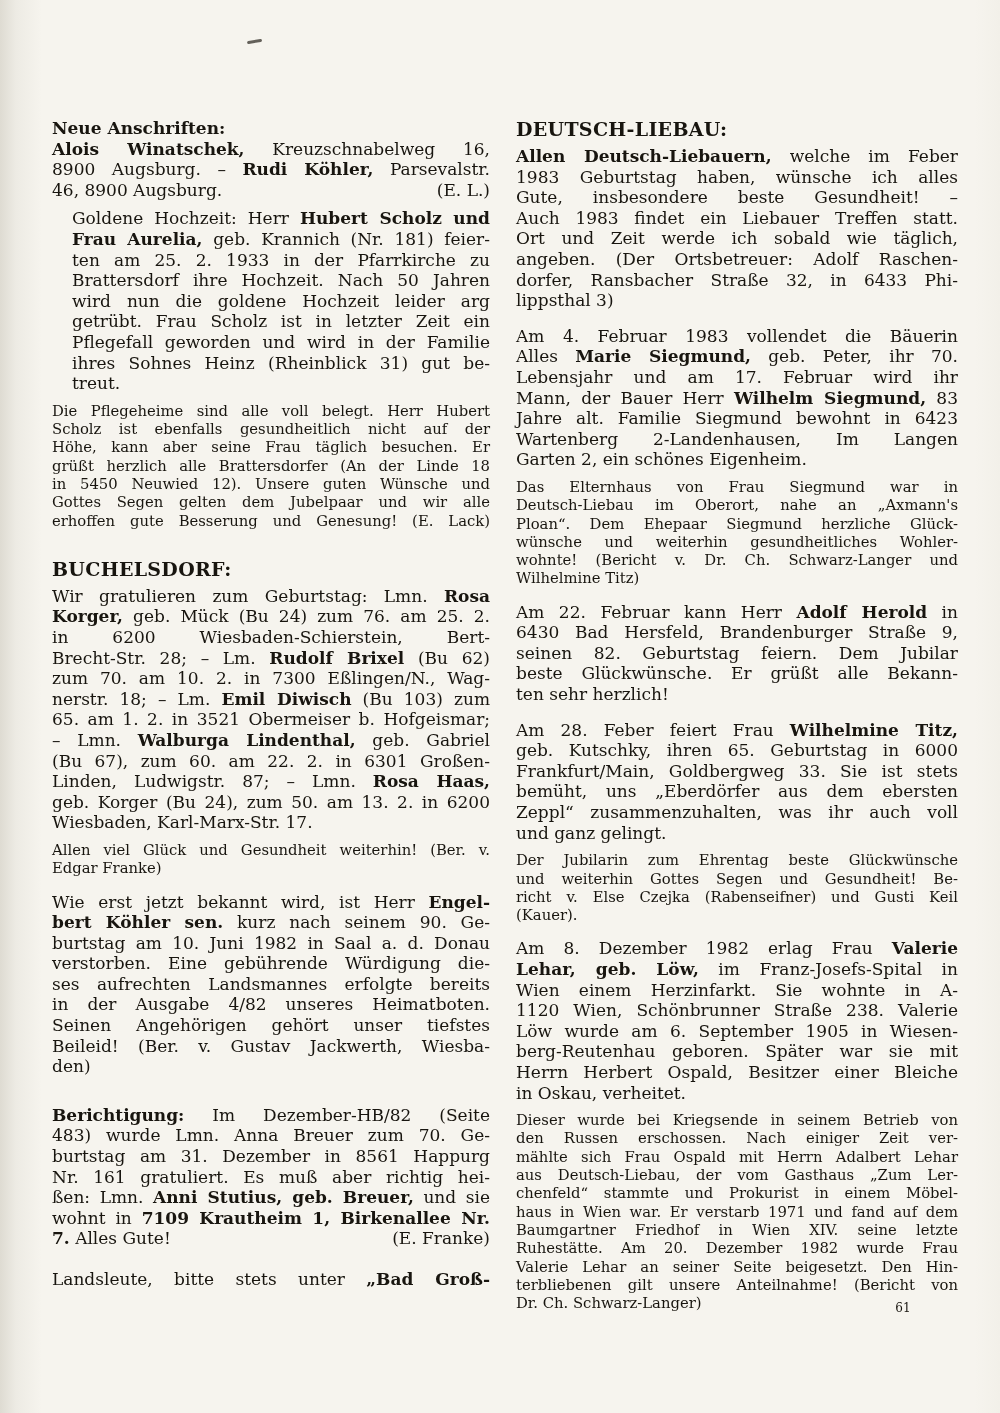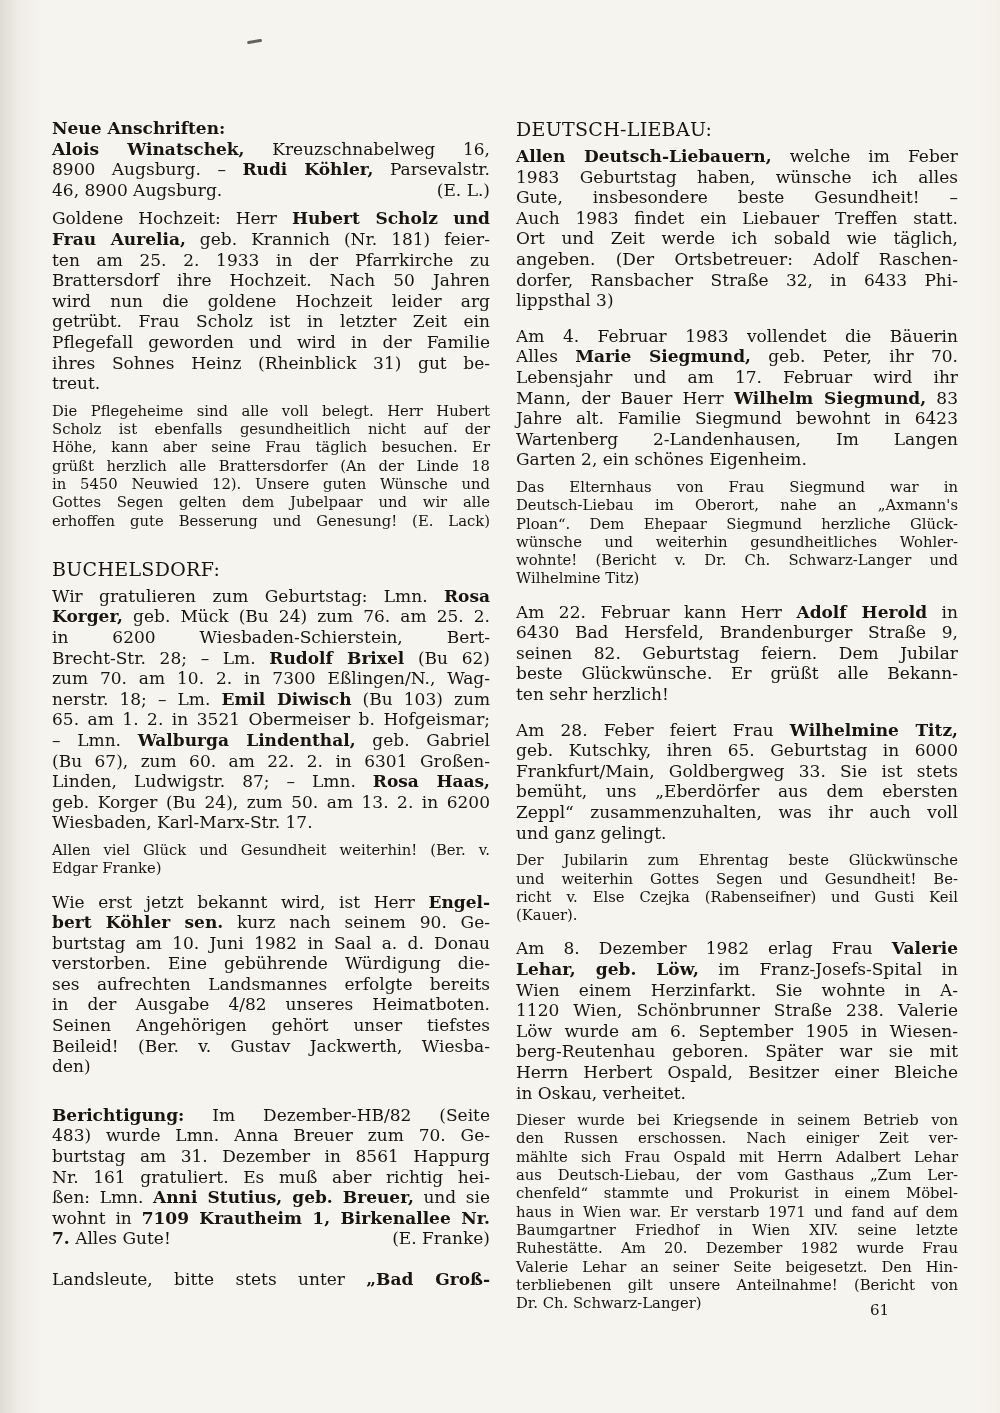--- a/index.html
+++ b/index.html
@@ -13,38 +13,38 @@
     overflow: hidden;
   }
   .column { position: absolute; top: 118px; }
   #col-left  { left: 52px;  width: 438px; }
   #col-right { left: 516px; width: 442px; }
 
   .block { margin-top: 15px; }
   .block:first-child { margin-top: 0; }
   .b-normal { font-size: 17px;   line-height: 20.6px; }
   .b-small  { font-size: 14.8px; line-height: 18.3px; }
-  .b-heading{ font-size: 19px; font-weight: normal; line-height: 22px; letter-spacing: 0.3px; }
+  .b-heading{ font-size: 19px; font-weight: bold; line-height: 22px; letter-spacing: 0.3px; }
   .b-normal + .b-small { margin-top: 8px; }
   .b-small + .b-normal { margin-top: 14px; }
   .b-small + .b-heading, .b-normal + .b-heading { margin-top: 28px; }
   .b-heading + .b-normal { margin-top: 6px; }
-  .blk-goldene-hochzeit { margin-top: 8px; }
+  .blk-goldene-hochzeit { margin-top: 8px; margin-left: 20px; }
   .blk-berichtigung { margin-top: 28px; }
   .blk-hinweis-bad-gross-ullersdorf { margin-top: 20px; }
   .blk-koehler-nachruf { margin-top: 18px; }
 
   .line { text-align: justify; text-align-last: justify; }
   .line.last { text-align-last: left; }
   .line.split { display: flex; justify-content: space-between; text-align: left; }
   .bold { font-weight: bold; }
 
   #page-number {
     position: absolute; top: 1301px; left: 870px; width: 66px;
-    font-size: 15px; text-align: left;
+    font-size: 12px; text-align: center;
   }
   #scan-speck {
     position: absolute; left: 247px; top: 40px; width: 15px; height: 2.5px;
     background: #4a463f; border-radius: 2px; transform: rotate(-10deg);
     opacity: 0.85;
   }
 </style>
 </head>
 <body>
 

